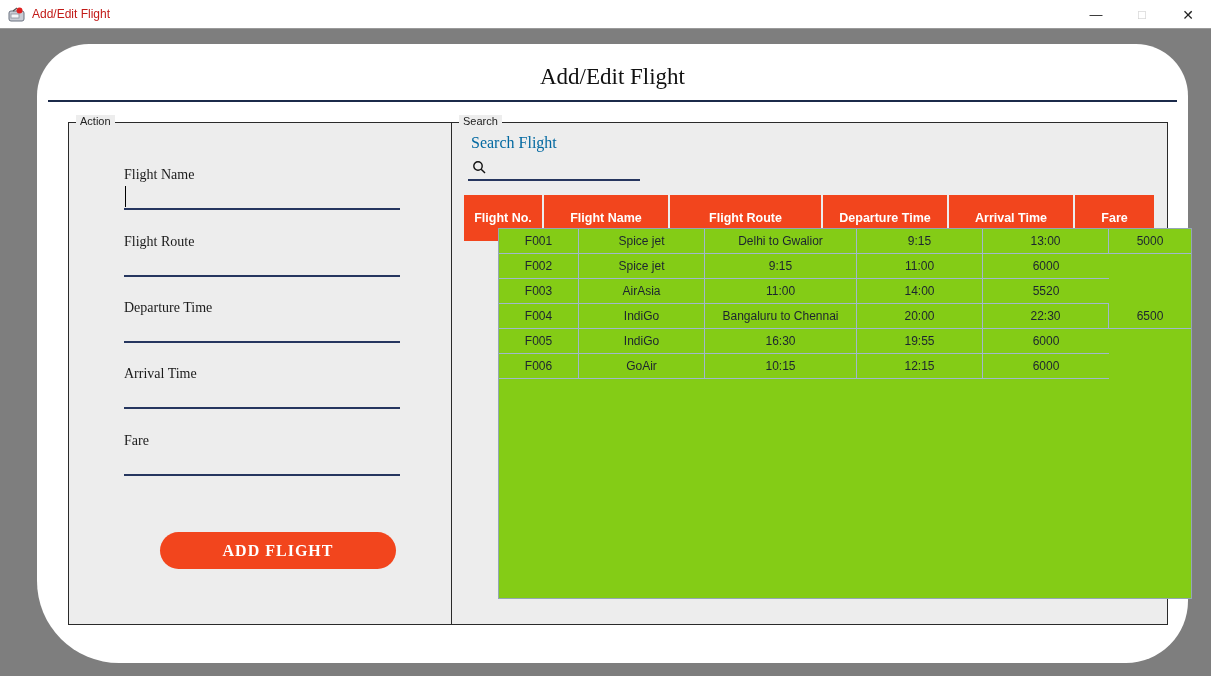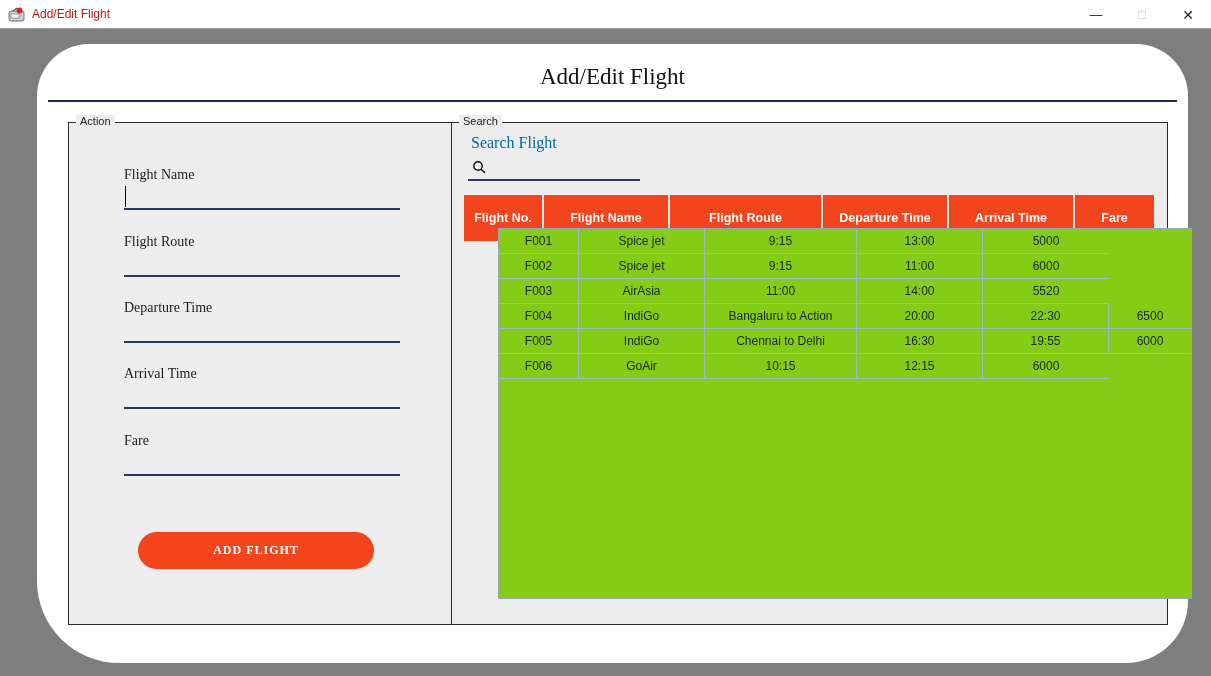--- a/index.html
+++ b/index.html
@@ -58,23 +58,23 @@
   }
   .entry {
     display:block; width:276px; height:25px; background:transparent;
     border:none; border-bottom:2px solid #26365f; outline:none;
     font-family:"Liberation Serif", serif; font-size:14px; color:#111; border-radius:0;
   }
   .text-cursor {
     position:absolute; left:1px; top:19px; width:1px; height:21px; background:#000;
   }
   .add-btn {
-    position:absolute; left:69px; top:409px; width:236px; height:37px;
+    position:absolute; left:91px; top:409px; width:236px; height:37px;
     background:#f2451d; border:none; border-radius:19px;
-    font-family:"Liberation Serif", serif; font-weight:bold; font-size:12px;
+    font-family:"Liberation Serif", serif; font-weight:bold; font-size:16px;
     letter-spacing:1px; color:#ffffff; cursor:pointer;
   }
 
   
   .search-heading {
     position:absolute; left:19px; top:11px;
     font-family:"Liberation Serif", serif; font-weight:normal; font-size:16px; color:#0369a1;
   }
   .search-row { position:absolute; left:16px; top:34px; width:172px; height:24px; }
   .search-glyph { position:absolute; left:4px; top:3px; width:15px; height:15px; }
@@ -181,20 +181,21 @@
         <div class="hcell">Flight Route</div>
         <div class="hcell">Departure Time</div>
         <div class="hcell">Arrival Time</div>
         <div class="hcell">Fare</div>
       </div>
 
       <div class="tbl-body">
         <div class="trow">
           <div class="tcell">F001</div>
           <div class="tcell">Spice jet</div>
+          <div class="tcell">Delhi to Gwalior</div>
           <div class="tcell">9:15</div>
           <div class="tcell">13:00</div>
           <div class="tcell">5000</div>
         </div>
         <div class="trow">
           <div class="tcell">F002</div>
           <div class="tcell">Spice jet</div>
           <div class="tcell">9:15</div>
           <div class="tcell">11:00</div>
           <div class="tcell">6000</div>
@@ -202,29 +203,28 @@
         <div class="trow">
           <div class="tcell">F003</div>
           <div class="tcell">AirAsia</div>
           <div class="tcell">11:00</div>
           <div class="tcell">14:00</div>
           <div class="tcell">5520</div>
         </div>
         <div class="trow">
           <div class="tcell">F004</div>
           <div class="tcell">IndiGo</div>
-          <div class="tcell">Bangaluru to Action</div>
+          <div class="tcell">Bangaluru to Chennai</div>
           <div class="tcell">20:00</div>
           <div class="tcell">22:30</div>
           <div class="tcell">6500</div>
         </div>
         <div class="trow">
           <div class="tcell">F005</div>
           <div class="tcell">IndiGo</div>
-          <div class="tcell">Chennai to Delhi</div>
           <div class="tcell">16:30</div>
           <div class="tcell">19:55</div>
           <div class="tcell">6000</div>
         </div>
         <div class="trow">
           <div class="tcell">F006</div>
           <div class="tcell">GoAir</div>
           <div class="tcell">10:15</div>
           <div class="tcell">12:15</div>
           <div class="tcell">6000</div>

